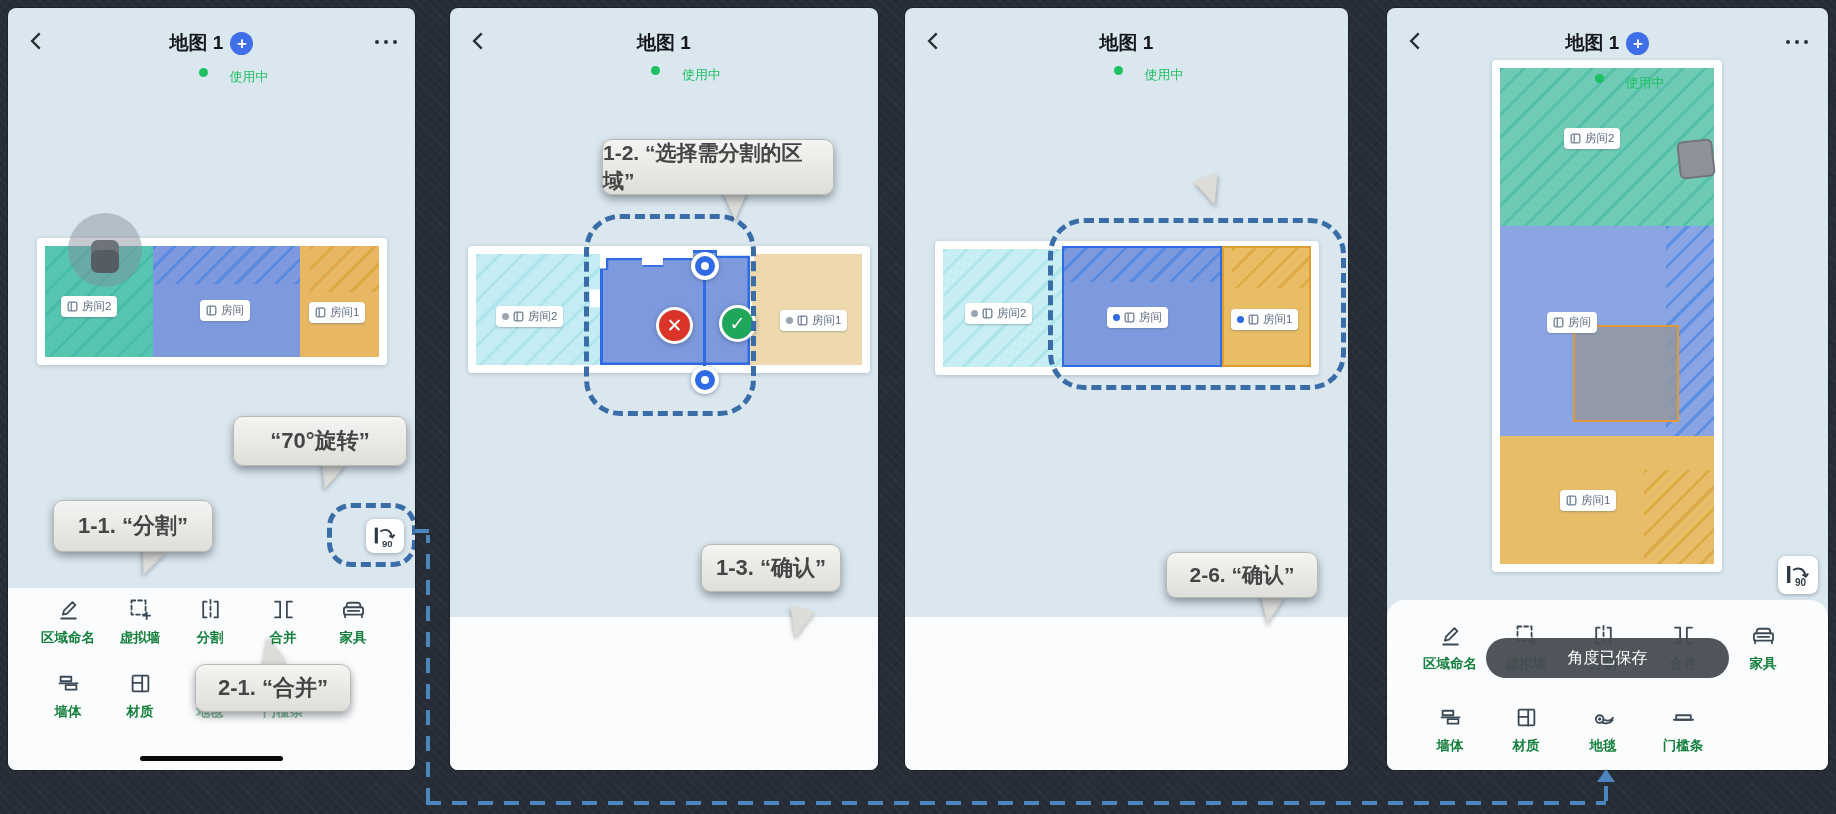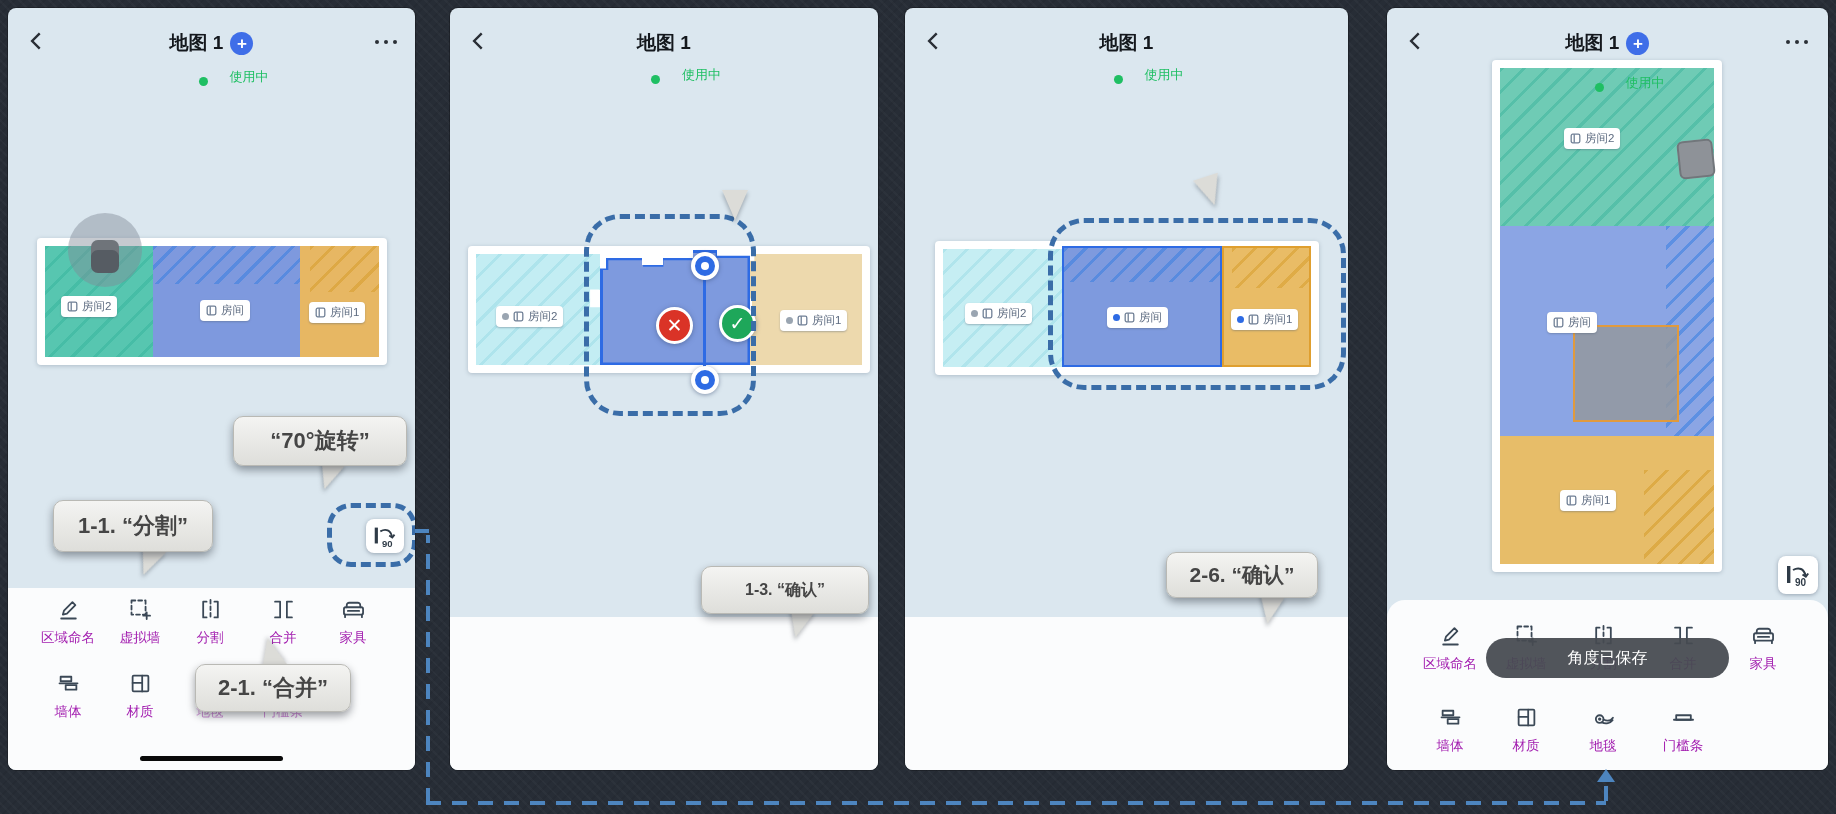--- a/index.html
+++ b/index.html
@@ -17,21 +17,21 @@
     box-shadow:0 0 0 1px rgba(0,0,0,.25); }
   
   .hdr-back { position:absolute; left:16px; top:20px; width:26px; height:26px; cursor:pointer; }
   .hdr-back svg { width:26px; height:26px; stroke:#2a2f36; stroke-width:2.2; fill:none; }
   .hdr-title { position:absolute; top:22px; left:0; right:0; display:flex; align-items:center; justify-content:center; gap:7px;
     font-size:19px; font-weight:bold; color:#14181d; }
   .plus-btn { width:23px; height:23px; border-radius:50%; background:#3f6ee8; color:#fff; display:flex;
     align-items:center; justify-content:center; font-size:17px; font-weight:bold; line-height:1; }
   .dots { position:absolute; top:32px; display:flex; gap:5px; cursor:pointer; }
   .dots i { width:4px; height:4px; border-radius:50%; background:#2a2f36; }
-  .status { position:absolute; left:0; right:0; display:flex; align-items:flex-end; justify-content:center; gap:22px;
+  .status { position:absolute; left:0; right:0; display:flex; align-items:flex-start; justify-content:center; gap:22px;
     font-size:13px; color:#1fbf63;padding-left:44px; }
   .status i { width:9px; height:9px; border-radius:50%; background:#1fbf63; }
   
   .map-frame { position:absolute; background:#fff; border-radius:4px; box-shadow:0 1px 4px rgba(90,110,130,.35); }
   .room { position:absolute; }
   .pill { position:absolute; background:#fff; border-radius:4px; padding:3px 6px; display:flex; align-items:center; gap:4px;
     font-size:11.5px; color:#5d6b80; box-shadow:0 1px 2px rgba(80,95,115,.4); white-space:nowrap; z-index:6; }
   .pill .dot { width:7px; height:7px; border-radius:50%; }
   .hatch-teal { background:repeating-linear-gradient(135deg, rgba(26,165,140,.5) 0 3px, transparent 3px 16px); }
   .hatch-blue { background:repeating-linear-gradient(135deg, rgba(40,120,225,.55) 0 3px, transparent 3px 14px); }
@@ -48,21 +48,21 @@
   
   .dashbox { position:absolute; border:5px dashed #3a6da8; z-index:25; }
   .conn-h { position:absolute; height:4px; background:repeating-linear-gradient(90deg,#4d85bf 0 15px, transparent 15px 26px); z-index:2; }
   .conn-v { position:absolute; width:4px; background:repeating-linear-gradient(0deg,#4d85bf 0 15px, transparent 15px 26px); z-index:2; }
   .conn-arrow { position:absolute; width:0; height:0; border-left:9px solid transparent; border-right:9px solid transparent;
     border-bottom:13px solid #4d85bf; z-index:2; }
   
   .panel { position:absolute; left:0; right:0; bottom:0; background:#fbfcfd; }
   .tool { position:absolute; width:72px; display:flex; flex-direction:column; align-items:center; gap:6px; cursor:pointer; }
   .tool svg { width:27px; height:27px; stroke:#3b4856; stroke-width:1.6; fill:none; stroke-linecap:round; stroke-linejoin:round; }
-  .tool span { font-size:13.5px; color:#a21caf; white-space:nowrap; }
+  .tool span { font-size:13.5px; color:#15803d; white-space:nowrap;font-weight:bold; }
   
   .handle { position:absolute; width:28px; height:28px; border-radius:50%; background:#2e6be4; border:4px solid #fff;
     box-shadow:0 1px 4px rgba(50,70,110,.5); z-index:12; cursor:grab; }
   .handle i { position:absolute; left:50%; top:50%; width:8px; height:8px; margin:-4px 0 0 -4px; border-radius:50%; background:#fff; }
   .circle-btn { position:absolute; width:37px; height:37px; border-radius:50%; border:3px solid #fff; color:#fff;
     display:flex; align-items:center; justify-content:center; font-size:19px; font-weight:bold;
     box-shadow:0 1px 5px rgba(50,70,110,.5); z-index:12; cursor:pointer; }
   .toast { position:absolute; background:rgba(70,74,81,.94); color:#fff; border-radius:20px; display:flex;
     align-items:center; justify-content:center; font-size:16px; z-index:40; }
   .rot-btn { position:absolute; background:#fff; border-radius:8px; box-shadow:0 1px 4px rgba(80,95,115,.5);
@@ -308,22 +308,25 @@
         <i></i>
       </div>
     <div class="handle" style="left:241px;top:358px">
         <i></i>
       </div>
     <div class="circle-btn" style="left:206px;top:299px;background:#da3327">✕</div>
     <div class="circle-btn" style="left:269px;top:297px;background:#1ea75a">✓</div>
     <div class="dashbox" style="left:134px;top:206px;width:172px;height:202px;border-radius:36px"></div>
 
     <div class="tail-down" style="left:272px;top:182px"></div>
+    <div class="bubble" style="left:152px;top:131px;width:232px;height:56px;font-size:21px">
+      <span>1-2. “选择需分割的区域”</span>
+    </div>
     <div class="tail-down" style="left:336px;top:600px;transform:rotate(14deg)"></div>
-    <div class="bubble" style="left:251px;top:558px;width:168px;height:48px;font-size:16px">
+    <div class="bubble" style="left:251px;top:536px;width:140px;height:48px;font-size:22px">
       <span>1-3. “确认”</span>
     </div>
 
     <div class="panel" style="top:609px">
       
       
       
       
       
     </div>

